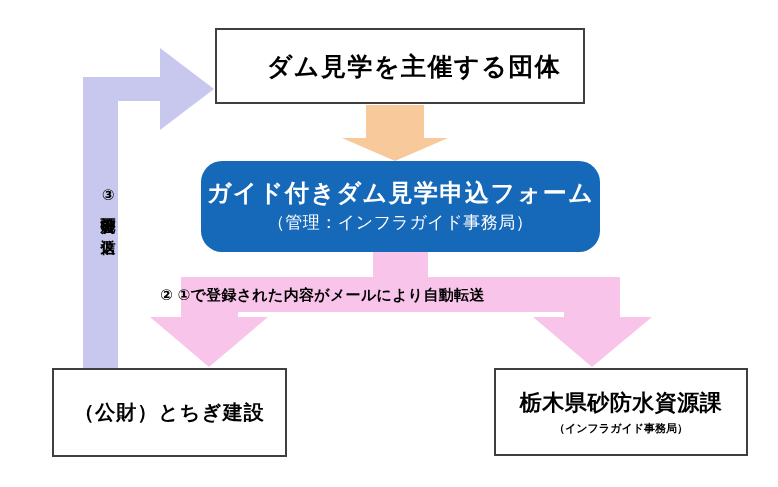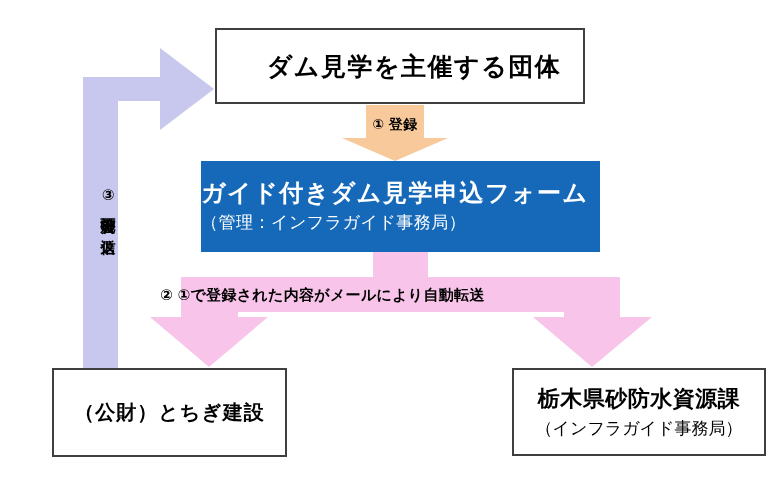--- a/index.html
+++ b/index.html
@@ -55,48 +55,48 @@
   }
   #box-center .line-main {
     font-size: 20px;
     font-weight: bold;
     letter-spacing: 1px;
   }
   #box-pref {
     left: 494px; top: 368px;
     width: 254px; height: 88px;
     justify-content: center;
-    margin-left: 18px;
   }
   #box-pref .line-main {
     font-size: 22px;
     font-weight: bold;
     letter-spacing: 0.5px;
   }
   #box-pref .line-sub {
-    font-size: 17px;
-    font-weight: normal;
+    font-size: 11px;
+    font-weight: bold;
     letter-spacing: 0px;
     margin-top: 3px;
   }
 
   
   #box-form {
     position: absolute;
     left: 201px; top: 161px;
     width: 399px; height: 91px;
     box-sizing: border-box;
     background: #1569b8;
     display: flex;
     flex-direction: column;
-    align-items: flex-start;
+    align-items: center;
     justify-content: center;
     text-align: center;
     color: #ffffff;
     z-index: 5;
+    border-radius: 21px;
   }
   #box-form .line-main {
     font-size: 24px;
     font-weight: bold;
     letter-spacing: 1.5px;
     line-height: 1.15;
   }
   #box-form .line-sub {
     font-size: 17px;
     font-weight: normal;
@@ -195,19 +195,18 @@
 
   <div class="node-box" id="box-center">
     <div class="line-main">（公財）とちぎ建設</div>
   </div>
 
   <div class="node-box" id="box-pref">
     <div class="line-main">栃木県砂防水資源課</div>
     <div class="line-sub">（インフラガイド事務局）</div>
   </div>
 
-  <div class="arrow-label" id="label-step1">① 登録</div>
 
   <div class="arrow-label" id="label-step2">② ①で登録された内容がメールにより自動転送</div>
 
   <div class="arrow-label" id="label-step3">③実施可否の返信</div>
 
 </div>
 
 </body></html>

